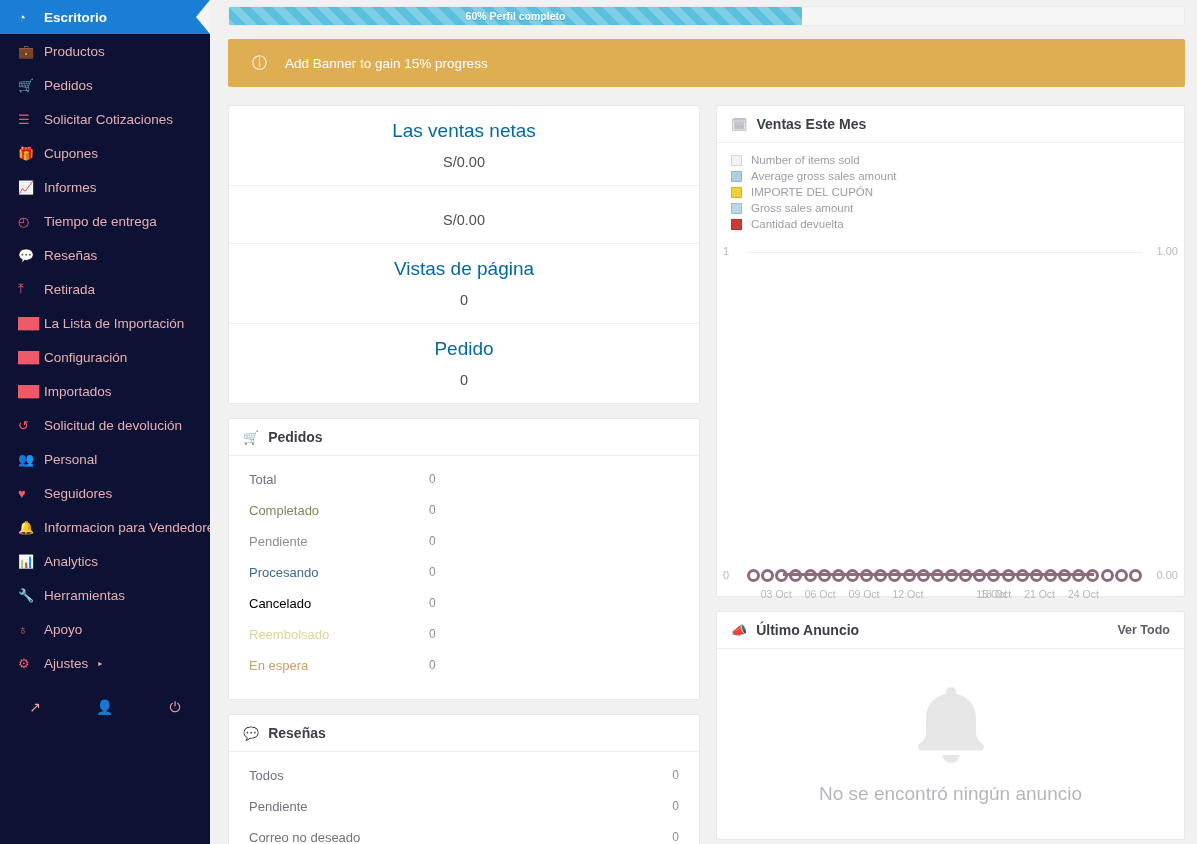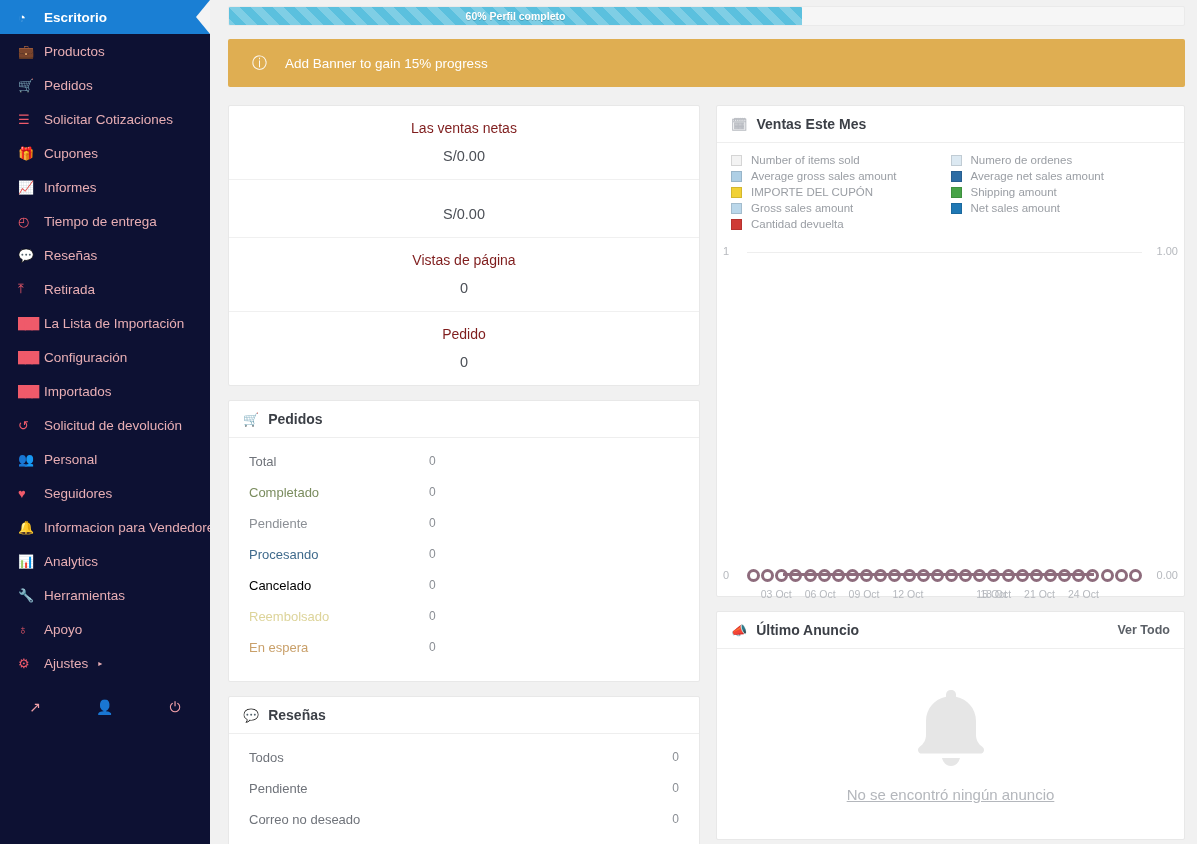--- a/index.html
+++ b/index.html
@@ -118,21 +118,21 @@
     font-size: 14px; font-weight: bold; color: #3b3f46;
   }
   .card-head .chi { color: #b9bcc2; margin-right: 9px; font-size: 13px; display:inline-flex; }
   .card-head .spacer { flex: 1; }
   .card-head .link { font-size: 12.5px; font-weight: bold; color: #5a5f66; cursor: pointer; }
 
   
   .stats { padding: 0; }
   .stat-row { padding: 14px 0 15px; text-align: center; border-bottom: 1px solid #f0f0f0; }
   .stat-row:last-child { border-bottom: none; }
-  .stat-label { font-size: 14px; color: #7f1d1d; }
+  .stat-label { font-size: 19px; color: #0369a1; }
   .stat-value { font-size: 14.5px; color: #4c5057; margin-top: 12px; }
 
   
   .kv { padding: 8px 20px 18px; }
   .kv-row { display: flex; align-items: flex-start; padding: 8px 0; font-size: 13px; }
   .kv-row .k { flex: 1; }
   .kv-row .v { color: #8b8f95; font-size: 12px; }
   .kv.wide .v { min-width: 30px; text-align: right; }
 
   .c-default { color: #6f737a; }
@@ -159,21 +159,21 @@
   .pt-line { position: absolute; left: 36px; right: 48px; height: 3.2px; background: #8d6b7c; top: 5px; }
   .xticks { position: absolute; left: 30px; right: 42px; display: flex; font-size: 10.5px; color: #b6b9be; }
   .xtick { position: absolute; transform: translateX(-50%); white-space: nowrap; }
 
   
   .empty {
     height: 190px; display: flex; flex-direction: column;
     align-items: center; justify-content: center;
   }
   .empty .bell { color: #e6e6e6; }
-  .empty .msg { color: #b4b7bc; font-size: 15px; margin-top: 12px; text-decoration: underline; }
+  .empty .msg { color: #b4b7bc; font-size: 19px; margin-top: 12px; }
 </style>
 </head>
 <body>
 
 <div class="app">
 
   <nav class="sidebar" id="sidebar">
       <div class="nav-item active">
         <span class="ico">◔</span>
         <span class="lbl">Escritorio</span>
@@ -390,38 +390,20 @@
                   <span class="sw" style="background:#f1d135"></span>
                   <span>IMPORTE DEL CUPÓN</span>
                 </div>
                 <div class="legend-item">
                   <span class="sw" style="background:#bad7ea"></span>
                   <span>Gross sales amount</span>
                 </div>
                 <div class="legend-item">
                   <span class="sw" style="background:#cf3a35"></span>
                   <span>Cantidad devuelta</span>
-                </div>
-              </div>
-            <div class="legend-col" id="legend-col-2">
-                <div class="legend-item">
-                  <span class="sw" style="background:#dce9f2"></span>
-                  <span>Numero de ordenes</span>
-                </div>
-                <div class="legend-item">
-                  <span class="sw" style="background:#2e6da4"></span>
-                  <span>Average net sales amount</span>
-                </div>
-                <div class="legend-item">
-                  <span class="sw" style="background:#47a347"></span>
-                  <span>Shipping amount</span>
-                </div>
-                <div class="legend-item">
-                  <span class="sw" style="background:#1f78b4"></span>
-                  <span>Net sales amount</span>
                 </div>
               </div>
           </div>
 
           <div class="chart-area">
             <div class="gridline" style="top:12px;"></div>
             <div class="axis-label" style="left:6px; top:5px;">1</div>
             <div class="axis-label" style="right:6px; top:5px;">1.00</div>
 
             <div class="axis-label" style="left:6px; top:329px;">0</div>

